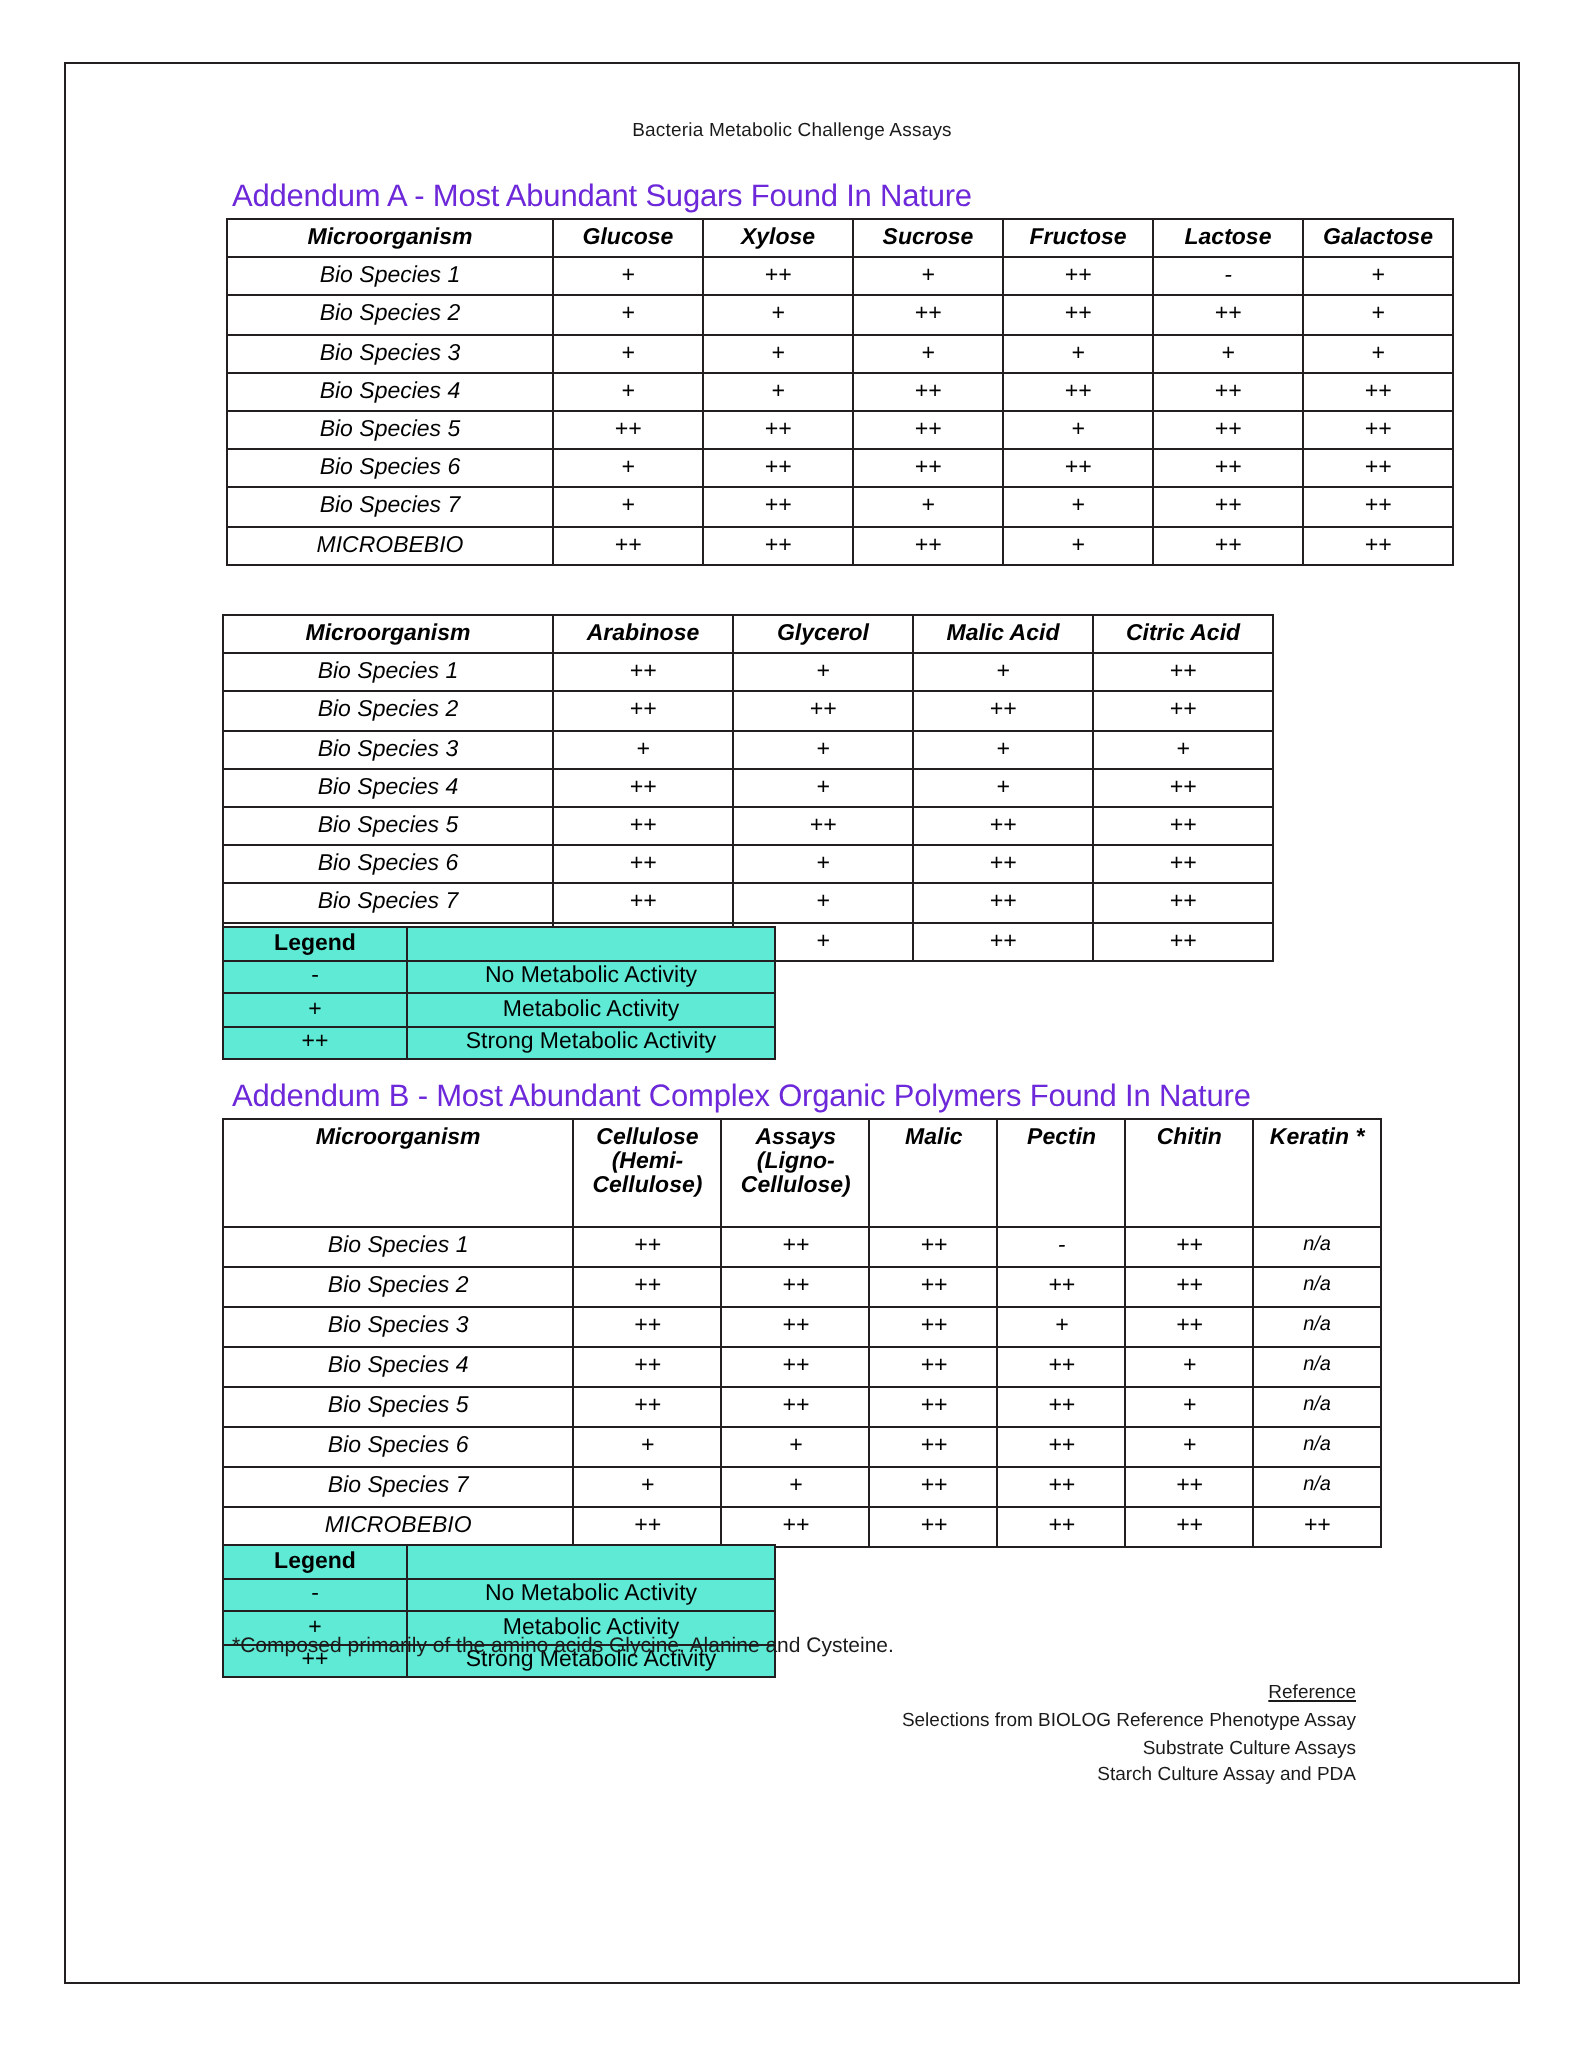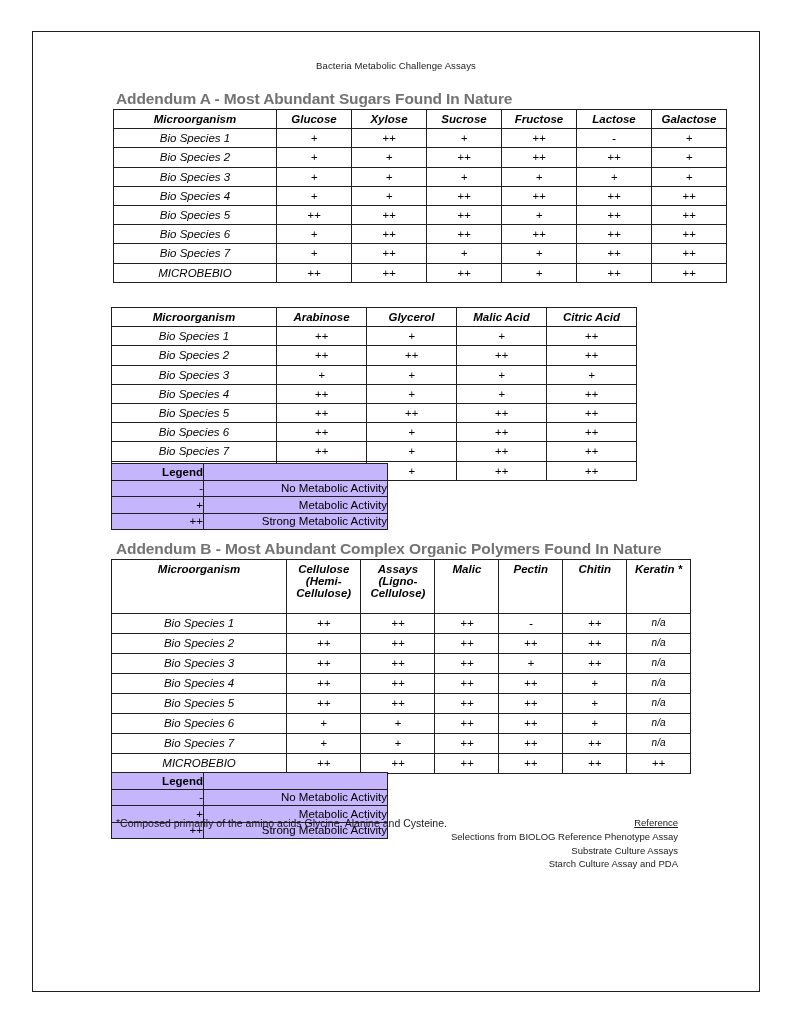--- a/index.html
+++ b/index.html
@@ -28,22 +28,22 @@
     position: absolute;
     left: 0;
     top: 28px;
     width: 100%;
     text-align: center;
     font-size: 9.5px;
     color: #1a1a1a;
     letter-spacing: 0.1px;
   }
   .addendum-title {
-    color: #737373;
-    font-weight: bold;
+    color: #6d28d9;
+    font-weight: normal;
     font-size: 15.5px;
     letter-spacing: -0.1px;
     white-space: nowrap;
   }
   #addendum-a-title { position: absolute; left: 83px; top: 58px; }
   #addendum-b-title { position: absolute; left: 83px; top: 508px; }
 
   table.grid {
     position: absolute;
     border-collapse: collapse;
@@ -81,22 +81,22 @@
 
   
   table.legend {
     position: absolute;
     border-collapse: collapse;
     table-layout: fixed;
     font-size: 11.5px;
   }
   table.legend td, table.legend th {
     border: 1.1px solid #231f20;
-    background: #c4b5fd;
-    text-align: right;
+    background: #5eead4;
+    text-align: center;
     vertical-align: middle;
     height: 15.5px;
     padding: 0;
     line-height: 1.05;
     font-weight: normal;
   }
   table.legend th { font-weight: bold; }
   table.legend col.l0 { width: 92px; }
   table.legend col.l1 { width: 184px; }
   #legend-a { left: 78px; top: 431px; width: 276px; }
@@ -113,21 +113,21 @@
   .footnote {
     position: absolute;
     left: 83px;
     top: 785px;
     font-size: 10.5px;
     color: #1a1a1a;
   }
   .reference-block {
     position: absolute;
     left: 300px;
-    top: 784px;
+    top: 808px;
     width: 345px;
     text-align: right;
     font-size: 9.5px;
     color: #1a1a1a;
     line-height: 1.45;
   }
   .reference-block .ref-title {
     text-decoration: underline;
   }
 </style>

